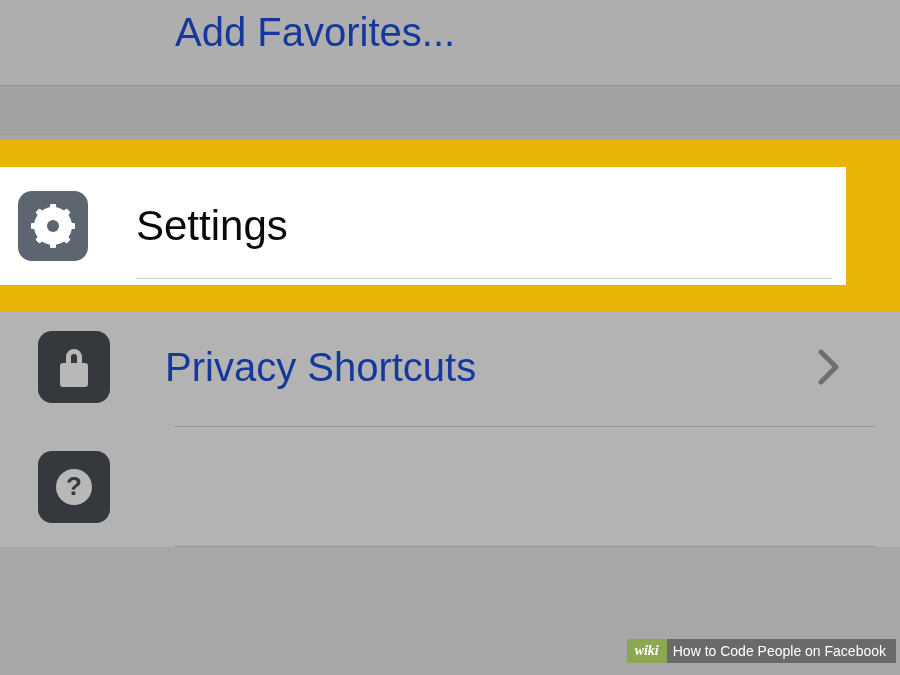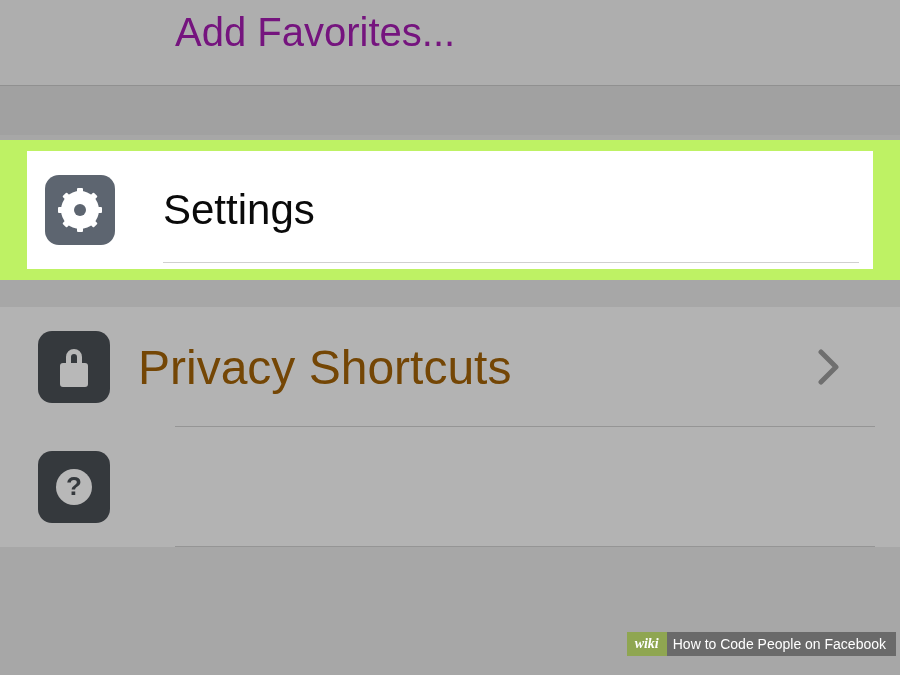--- a/index.html
+++ b/index.html
@@ -17,21 +17,21 @@
     background: rgba(0,0,0,0.28);
     pointer-events: none;
     z-index: 5;
   }
   .content {
     position: relative;
   }
   .favorites-row {
     padding: 10px 0 30px 175px;
     font-size: 40px;
-    color: #a21caf;
+    color: #1d4ed8;
     background: #f2f2f2;
     font-weight: 400;
   }
   .section-gap {
     height: 50px;
     background: #e0e0e0;
     border-top: 1px solid #c8c8c8;
   }
   .menu-list {
     background: #f9f9f9;
@@ -47,23 +47,23 @@
     width: 72px;
     height: 72px;
     border-radius: 14px;
     background: #4a4f55;
     display: flex;
     align-items: center;
     justify-content: center;
     flex-shrink: 0;
   }
   .menu-row .label {
-    font-size: 48px;
-    color: #a16207;
-    margin-left: 28px;
+    font-size: 40px;
+    color: #1d4ed8;
+    margin-left: 55px;
     flex: 1;
     font-weight: 400;
   }
   .menu-row .divider {
     position: absolute;
     bottom: 0;
     left: 175px;
     right: 25px;
     height: 1px;
     background: #cfcfcf;
@@ -72,26 +72,26 @@
     margin-right: 60px;
     width: 22px;
     height: 36px;
   }
   
   .highlight-ring {
     position: absolute;
     top: 140px;
     left: 0;
     right: 0;
-    height: 140px;
-    background: #bef264;
+    height: 172px;
+    background: #eab308;
     z-index: 10;
     display: flex;
     align-items: center;
-    justify-content: center;
+    justify-content: flex-start;
   }
   .highlight-inner {
     background: #ffffff;
     width: 846px;
     height: 118px;
     display: flex;
     align-items: center;
     padding-left: 18px;
     position: relative;
   }
@@ -119,21 +119,21 @@
     height: 1px;
     background: #d0d0d0;
   }
   .spacer-for-highlight {
     height: 172px;
     background: transparent;
   }
   
   .watermark {
     position: absolute;
-    bottom: 19px;
+    bottom: 12px;
     right: 4px;
     z-index: 20;
     display: flex;
     align-items: center;
     font-size: 14px;
     color: #fff;
   }
   .watermark .wiki {
     background: #8fa651;
     padding: 4px 8px;

